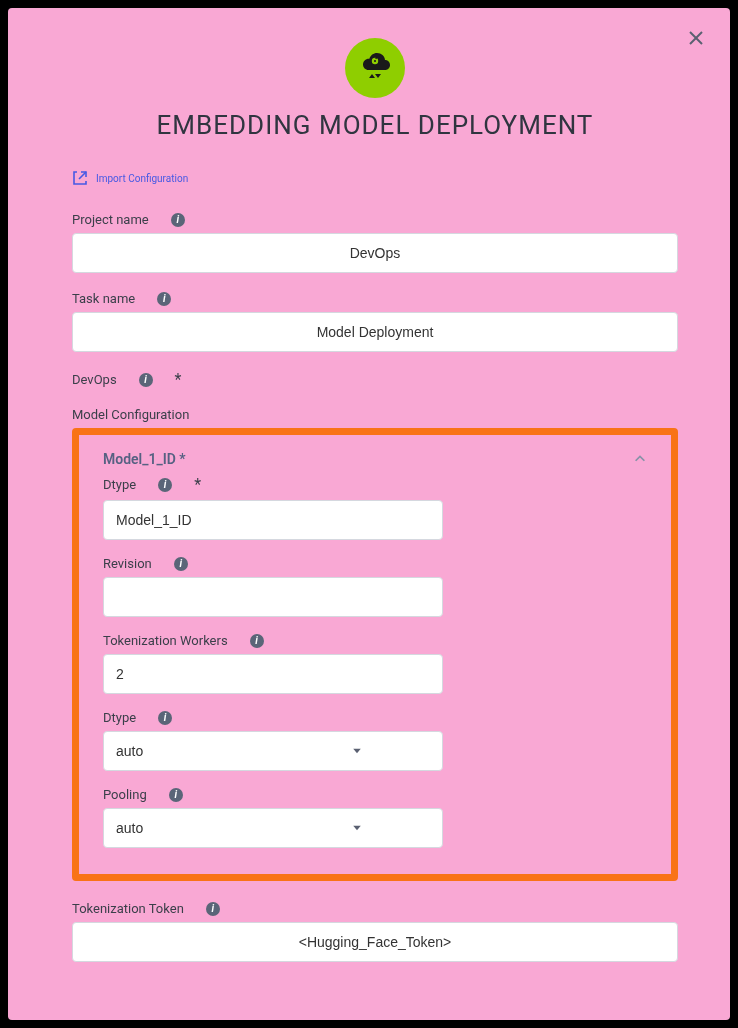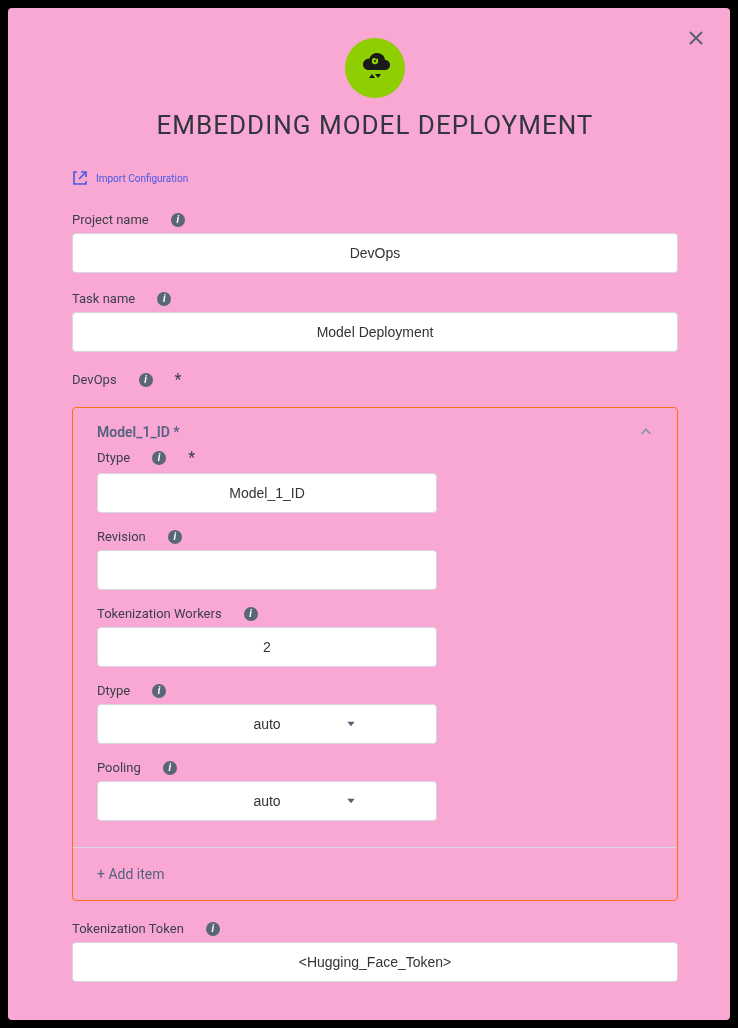--- a/index.html
+++ b/index.html
@@ -41,34 +41,34 @@
     width:100%; height:40px; border:1px solid #d5d8df; border-radius:4px;
     padding:0 14px; font-size:14px; color:#333;text-align:center;
   }
   .queue-wrap { position:relative; }
   .queue-clear {
     position:absolute; right:10px; top:50%; transform:translateY(-50%); color:#5a6071; cursor:pointer;
   }
 
   .section-label { font-size:13px; color:#3b3f4a; margin-bottom:6px; }
   .model-config-box {
-    border:1px solid #f97316; border-radius:4px;
+    border:7px solid #f97316; border-radius:4px;
   }
   .acc-header {
     display:flex; align-items:center; justify-content:space-between;
     padding:16px 24px 8px 24px;
   }
   .acc-title { font-size:14px; font-weight:600; color:#566182; }
   .chevron-up { color:#8892a8; }
   .acc-body { padding:0 24px 10px 24px; }
 
   .inner-field { margin-bottom:16px; }
   .inner-input {
     width:340px; height:40px; border:1px solid #d5d8df; border-radius:4px;
-    padding:0 12px; font-size:14px; color:#333;text-align:center;
+    padding:0 12px; font-size:14px; color:#333;
   }
   .select-wrap { position:relative; width:272px; }
   .caret-down {
     position:absolute; right:12px; top:50%; transform:translateY(-50%);
     color:#5a6071; pointer-events:none;
   }
   .add-item-row {
     border-top:1px solid #d5d8df; padding:18px 24px;
     font-size:14px; color:#566182; cursor:pointer;
   }
@@ -128,20 +128,21 @@
     </div>
 
     <div class="field">
       <div class="field-label-row">
         <span class="field-label">DevOps</span>
         <span class="info-dot">i</span>
         <span class="req">*</span>
       </div>
     </div>
 
+    <div class="section-label">Model Configuration</div>
     <div class="model-config-box">
       <div class="acc-header">
         <span class="acc-title">Model_1_ID *</span>
         <span class="chevron-up">
           <svg width="14" height="14" viewBox="0 0 16 16" fill="none" stroke="currentColor" stroke-width="2">
             <polyline points="3 10 8 5 13 10"></polyline>
           </svg>
         </span>
       </div>
 
@@ -197,21 +198,20 @@
             <span class="caret-down">
               <svg width="12" height="12" viewBox="0 0 16 16" fill="currentColor">
                   <path d="M3 5 l5 6 l5 -6 z"></path>
                 </svg>
             </span>
           </div>
         </div>
 
       </div>
 
-      <div class="add-item-row">+ Add item</div>
     </div>
 
     <div class="field" style="margin-top:20px;">
       <div class="field-label-row">
         <span class="field-label">Tokenization Token</span>
         <span class="info-dot">i</span>
       </div>
       <input class="text-input" type="text" value="&lt;Hugging_Face_Token&gt;" style="">
     </div>
 

